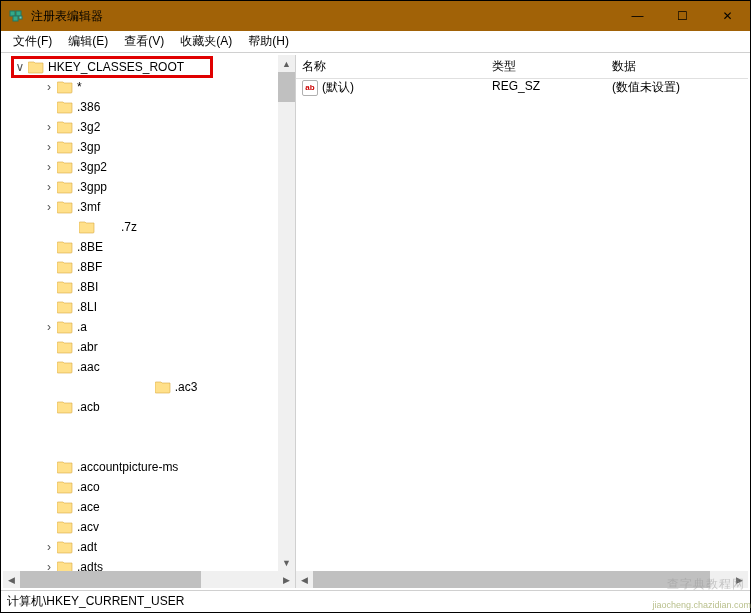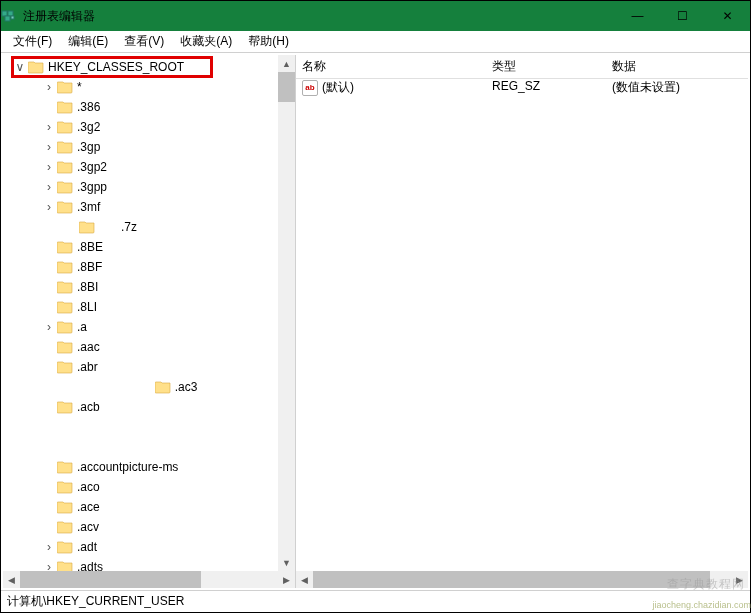--- a/index.html
+++ b/index.html
@@ -1,17 +1,17 @@
 <!DOCTYPE html>
 <html><head>
 <meta charset="utf-8">
 <style>
 * { margin: 0; padding: 0; box-sizing: border-box; font-family: "Microsoft YaHei", "SimSun", sans-serif; font-size: 12px; }
 body { background: #fff; width: 751px; height: 613px; border: 1px solid #000; display: flex; flex-direction: column; overflow: hidden; }
-.titlebar { height: 30px; display: flex; align-items: center; background: #15803d; }
+.titlebar { height: 30px; display: flex; align-items: center; padding-left: 8px; background: #a16207; }
 .titlebar .icon { width: 16px; height: 16px; margin-right: 6px; }
 .titlebar .title { flex: 1; }
 .titlebar .btn { width: 45px; height: 30px; display: flex; align-items: center; justify-content: center; }
 .menubar { height: 22px; display: flex; align-items: center; padding-left: 4px; border-bottom: 1px solid #d0d0d0; }
 .menu-item { padding: 2px 8px; }
 .content { flex: 1; display: flex; overflow: hidden; }
 .tree-pane { width: 293px; display: flex; flex-direction: column; border-right: 1px solid #d0d0d0; margin: 2px 0 2px 2px; }
 .tree-body { flex: 1; overflow: hidden; position: relative; }
 .tree-list { padding-top: 2px; }
 .tree-row { height: 20px; display: flex; align-items: center; white-space: nowrap; }
@@ -177,28 +177,28 @@
             <span class="fld"><svg viewBox="0 0 16 14" width="16" height="14">
                 <path d="M1 2h5l1 1h8v9a1 1 0 0 1-1 1H1a1 1 0 0 1-1-1V3a1 1 0 0 1 1-1z" fill="#ffe08a" stroke="#d8a840" stroke-width="0.6"></path>
               </svg></span>
             <span>.a</span>
           </div>
           <div class="tree-row" style="padding-left: 40px;">
             <span class="exp"></span>
             <span class="fld"><svg viewBox="0 0 16 14" width="16" height="14">
                 <path d="M1 2h5l1 1h8v9a1 1 0 0 1-1 1H1a1 1 0 0 1-1-1V3a1 1 0 0 1 1-1z" fill="#ffe08a" stroke="#d8a840" stroke-width="0.6"></path>
               </svg></span>
+            <span>.abr</span>
+          </div>
+          <div class="tree-row" style="padding-left: 40px;">
+            <span class="exp"></span>
+            <span class="fld"><svg viewBox="0 0 16 14" width="16" height="14">
+                <path d="M1 2h5l1 1h8v9a1 1 0 0 1-1 1H1a1 1 0 0 1-1-1V3a1 1 0 0 1 1-1z" fill="#ffe08a" stroke="#d8a840" stroke-width="0.6"></path>
+              </svg></span>
             <span>.aac</span>
-          </div>
-          <div class="tree-row" style="padding-left: 40px;">
-            <span class="exp"></span>
-            <span class="fld"><svg viewBox="0 0 16 14" width="16" height="14">
-                <path d="M1 2h5l1 1h8v9a1 1 0 0 1-1 1H1a1 1 0 0 1-1-1V3a1 1 0 0 1 1-1z" fill="#ffe08a" stroke="#d8a840" stroke-width="0.6"></path>
-              </svg></span>
-            <span>.abr</span>
           </div>
           <div class="tree-row" style="padding-left: 40px; justify-content: center;">
             <span class="exp"></span>
             <span class="fld"><svg viewBox="0 0 16 14" width="16" height="14">
                 <path d="M1 2h5l1 1h8v9a1 1 0 0 1-1 1H1a1 1 0 0 1-1-1V3a1 1 0 0 1 1-1z" fill="#ffe08a" stroke="#d8a840" stroke-width="0.6"></path>
               </svg></span>
             <span>.ac3</span>
           </div>
           <div class="tree-row" style="padding-left: 40px;">
             <span class="exp"></span>

